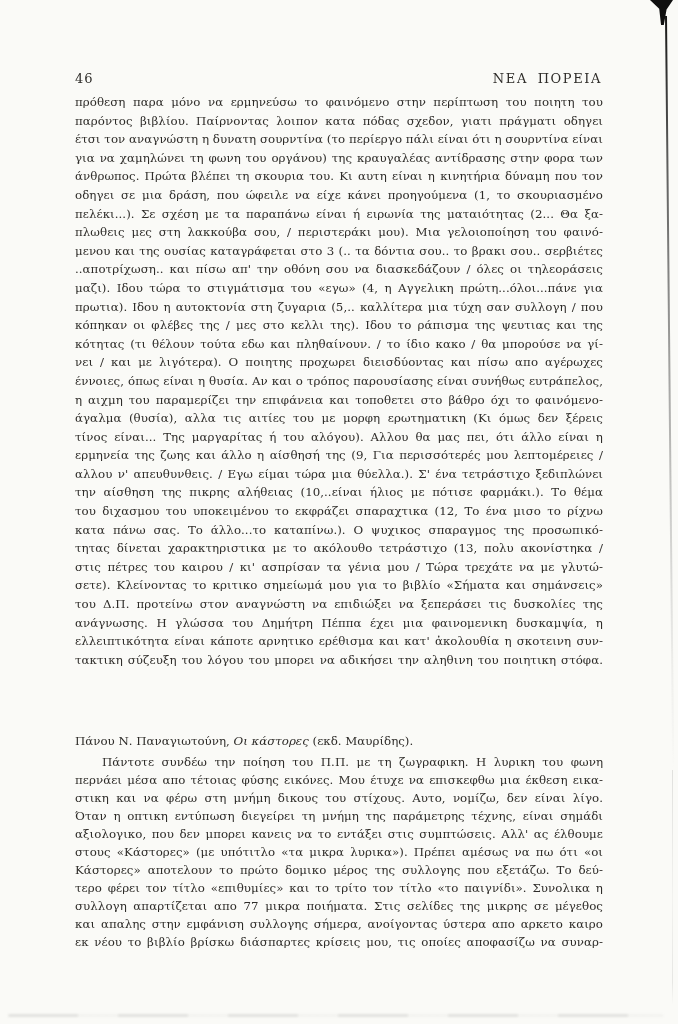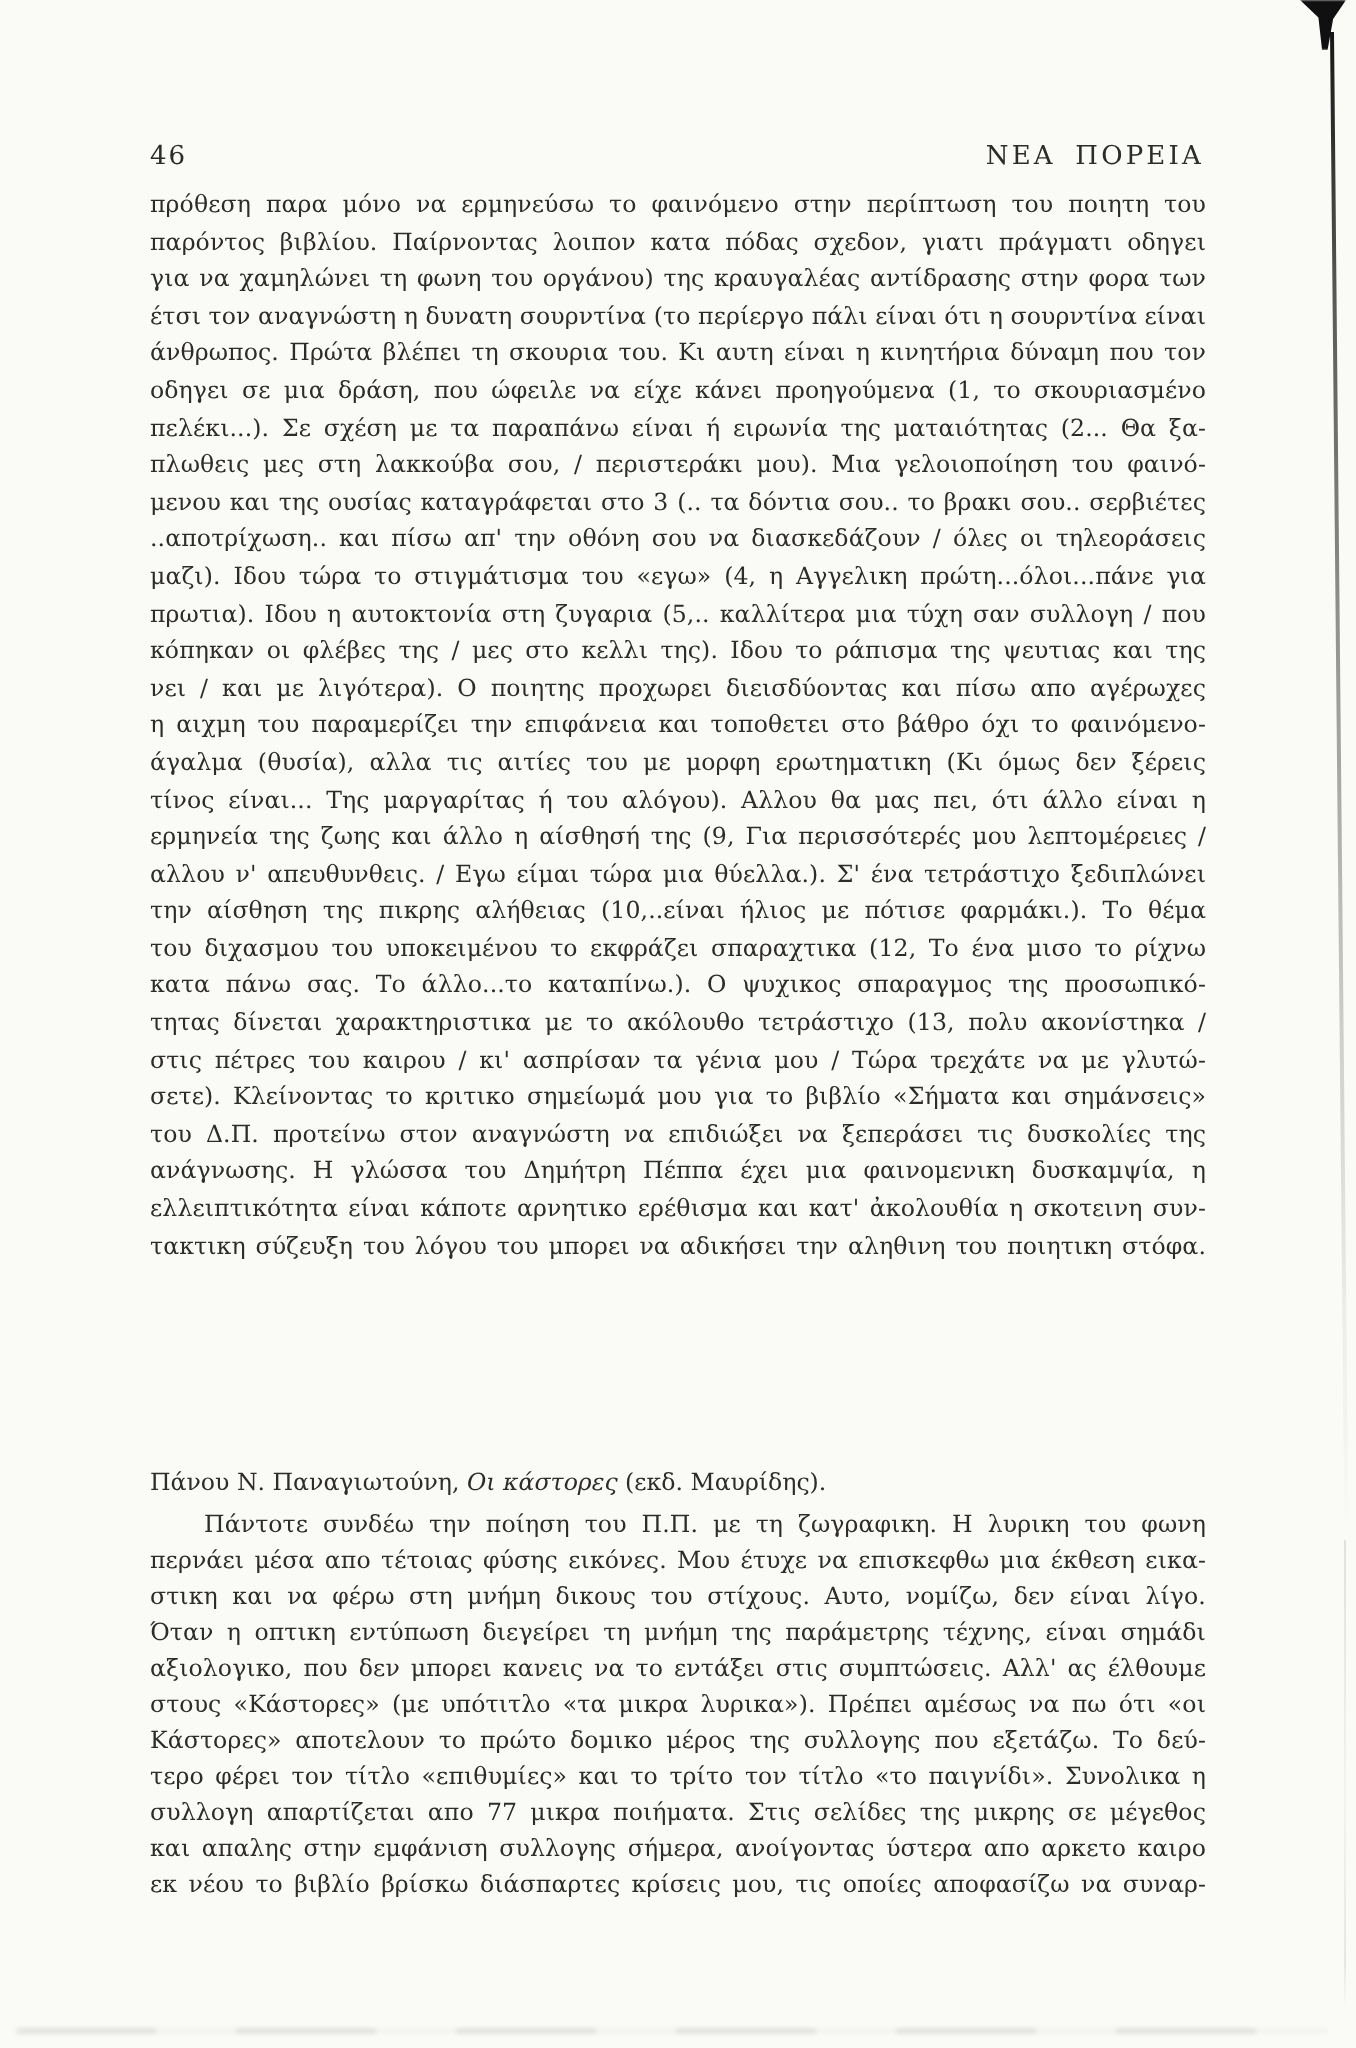--- a/index.html
+++ b/index.html
@@ -94,32 +94,34 @@
   <div class="artifact-edge-faint"></div>
 
   <header class="running-head">
     <span class="pagenum">46</span>
     <span class="journal">ΝΕΑ ΠΟΡΕΙΑ</span>
   </header>
 
   <section class="body-text para1">
       <div class="tline">πρόθεση παρα μόνο να ερμηνεύσω το φαινόμενο στην περίπτωση του ποιητη του</div>
       <div class="tline">παρόντος βιβλίου. Παίρνοντας λοιπον κατα πόδας σχεδον, γιατι πράγματι οδηγει</div>
+      <div class="tline">έτσι τον αναγνώστη η δυνατη σουρντίνα (το περίεργο πάλι είναι ότι η σουρντίνα είναι</div>
       <div class="tline">για να χαμηλώνει τη φωνη του οργάνου) της κραυγαλέας αντίδρασης στην φορα των</div>
-      <div class="tline">έτσι τον αναγνώστη η δυνατη σουρντίνα (το περίεργο πάλι είναι ότι η σουρντίνα είναι</div>
       <div class="tline">άνθρωπος. Πρώτα βλέπει τη σκουρια του. Κι αυτη είναι η κινητήρια δύναμη που τον</div>
       <div class="tline">οδηγει σε μια δράση, που ώφειλε να είχε κάνει προηγούμενα (1, το σκουριασμένο</div>
       <div class="tline">πελέκι...). Σε σχέση με τα παραπάνω είναι ή ειρωνία της ματαιότητας (2... Θα ξα-</div>
       <div class="tline">πλωθεις μες στη λακκούβα σου, / περιστεράκι μου). Μια γελοιοποίηση του φαινό-</div>
       <div class="tline">μενου και της ουσίας καταγράφεται στο 3 (.. τα δόντια σου.. το βρακι σου.. σερβιέτες</div>
       <div class="tline">..αποτρίχωση.. και πίσω απ' την οθόνη σου να διασκεδάζουν / όλες οι τηλεοράσεις</div>
       <div class="tline">μαζι). Ιδου τώρα το στιγμάτισμα του «εγω» (4, η Αγγελικη πρώτη...όλοι...πάνε για</div>
       <div class="tline">πρωτια). Ιδου η αυτοκτονία στη ζυγαρια (5,.. καλλίτερα μια τύχη σαν συλλογη / που</div>
       <div class="tline">κόπηκαν οι φλέβες της / μες στο κελλι της). Ιδου το ράπισμα της ψευτιας και της</div>
+      <div class="tline">κότητας (τι θέλουν τούτα εδω και πληθαίνουν. / το ίδιο κακο / θα μπορούσε να γί-</div>
       <div class="tline">νει / και με λιγότερα). Ο ποιητης προχωρει διεισδύοντας και πίσω απο αγέρωχες</div>
+      <div class="tline">έννοιες, όπως είναι η θυσία. Αν και ο τρόπος παρουσίασης είναι συνήθως ευτράπελος,</div>
       <div class="tline">η αιχμη του παραμερίζει την επιφάνεια και τοποθετει στο βάθρο όχι το φαινόμενο-</div>
       <div class="tline">άγαλμα (θυσία), αλλα τις αιτίες του με μορφη ερωτηματικη (Κι όμως δεν ξέρεις</div>
       <div class="tline">τίνος είναι... Της μαργαρίτας ή του αλόγου). Αλλου θα μας πει, ότι άλλο είναι η</div>
       <div class="tline">ερμηνεία της ζωης και άλλο η αίσθησή της (9, Για περισσότερές μου λεπτομέρειες /</div>
       <div class="tline">αλλου ν' απευθυνθεις. / Εγω είμαι τώρα μια θύελλα.). Σ' ένα τετράστιχο ξεδιπλώνει</div>
       <div class="tline">την αίσθηση της πικρης αλήθειας (10,..είναι ήλιος με πότισε φαρμάκι.). Το θέμα</div>
       <div class="tline">του διχασμου του υποκειμένου το εκφράζει σπαραχτικα (12, Το ένα μισο το ρίχνω</div>
       <div class="tline">κατα πάνω σας. Το άλλο...το καταπίνω.). Ο ψυχικος σπαραγμος της προσωπικό-</div>
       <div class="tline">τητας δίνεται χαρακτηριστικα με το ακόλουθο τετράστιχο (13, πολυ ακονίστηκα /</div>
       <div class="tline">στις πέτρες του καιρου / κι' ασπρίσαν τα γένια μου / Τώρα τρεχάτε να με γλυτώ-</div>

